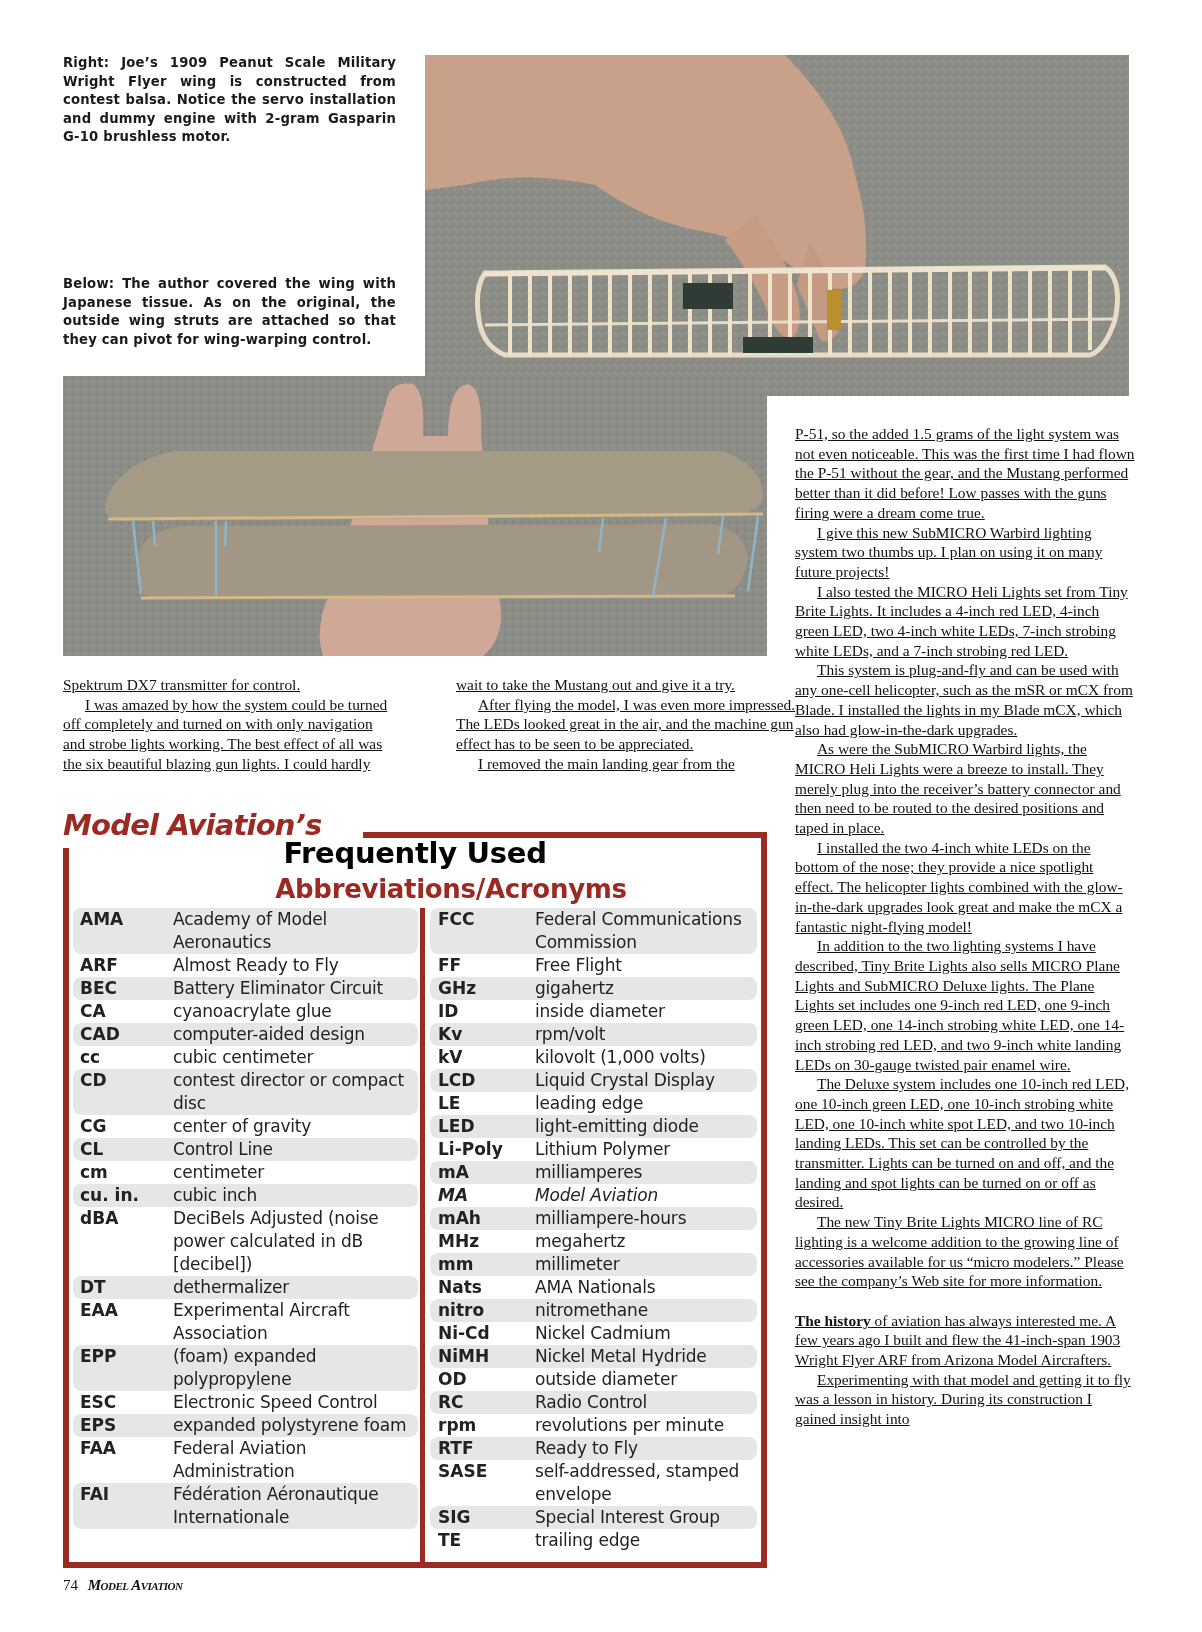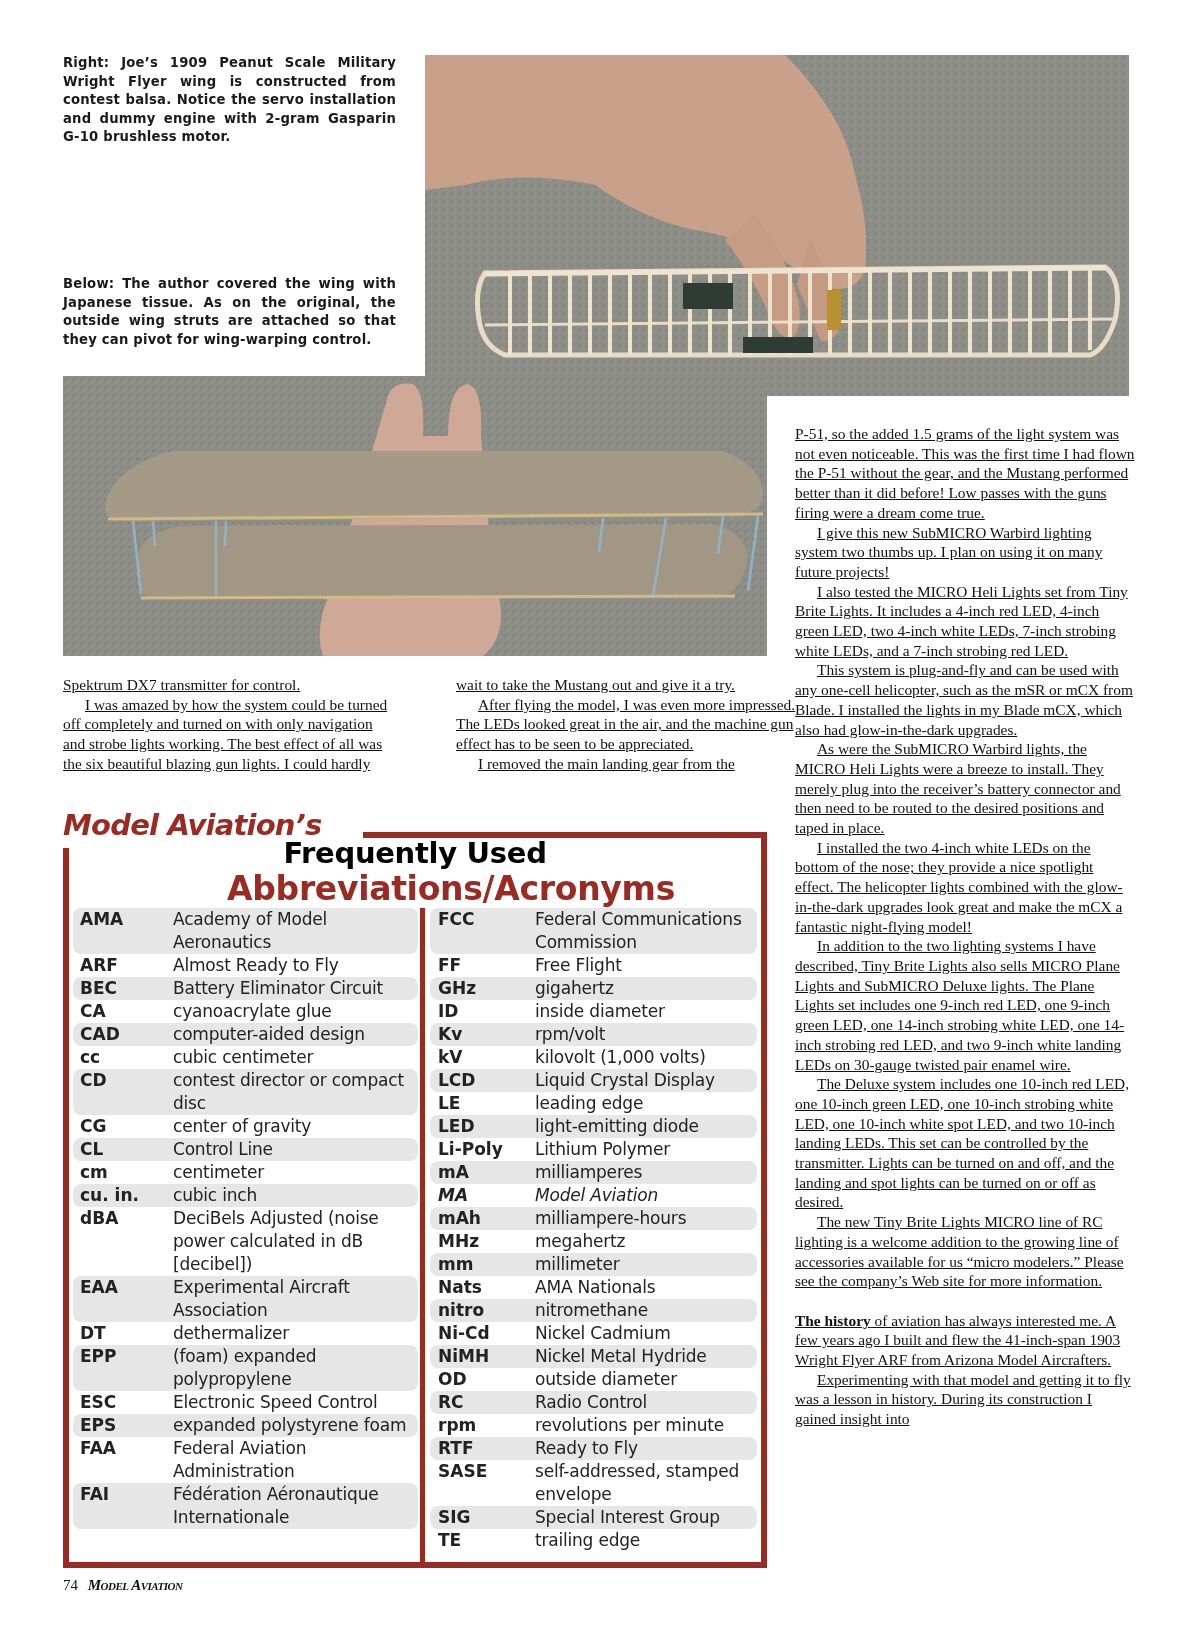--- a/index.html
+++ b/index.html
@@ -23,21 +23,21 @@
   .col3 .gap { height:19.7px; }
 
   .table-box { position:absolute; left:63px; top:808px; width:704px; height:760px; }
   .ta-title1 { position:absolute; left:0; top:0; font-family:"DejaVu Sans", sans-serif; font-style:italic; font-weight:bold; font-size:29px; color:#9b2a22; letter-spacing:-0.8px; line-height:34px; }
   .ta-rule-top { position:absolute; left:300px; top:24px; width:404px; height:6px; background:#9b2a22; }
   .ta-rule-left { position:absolute; left:0; top:40px; width:6px; height:720px; background:#9b2a22; }
   .ta-rule-right { position:absolute; left:698px; top:24px; width:6px; height:736px; background:#9b2a22; }
   .ta-rule-bottom { position:absolute; left:0; top:754px; width:704px; height:6px; background:#9b2a22; }
   .ta-rule-mid { position:absolute; left:357px; top:100px; width:5px; height:655px; background:#9b2a22; }
   .ta-title2 { position:absolute; left:0; width:704px; top:28px; text-align:center; font-family:"DejaVu Sans", sans-serif; font-size:29px; font-weight:bold; color:#000000; line-height:34px; letter-spacing:-0.3px; }
-  .ta-title3 { position:absolute; left:0; width:776px; top:61px; text-align:center; font-family:"DejaVu Sans", sans-serif; font-size:33px; font-weight:bold; color:#9b2a22; line-height:40px; letter-spacing:-0.3px; }
+  .ta-title3 { position:absolute; left:0; width:776px; top:61px; text-align:center; font-family:"DejaVu Sans", sans-serif; font-size:26px; font-weight:bold; color:#9b2a22; line-height:40px; letter-spacing:-0.3px; }
 
   .ta-col { position:absolute; top:100px; }
   .ta-col.left { left:10px; width:345px; }
   .ta-col.right { left:367px; width:327px; }
   .ta-row { display:flex; font-family:"DejaVu Sans", sans-serif; font-size:17px; line-height:23px; color:#222;border-radius:8px; }
   .ta-row:nth-child(odd) { background:#e6e6e6; }
   .ta-row .abbr { width:100px; flex:none; font-weight:bold; padding-left:7px; box-sizing:border-box; }
   .ta-col.right .ta-row .abbr { width:105px; padding-left:8px; }
   .ta-row .def { flex:1; font-weight:normal; letter-spacing:-0.2px; }
   .ta-row.italic .abbr, .ta-row.italic .def { font-style:italic; }
@@ -217,26 +217,26 @@
       </div>
       <div class="ta-row">
         <span class="abbr">cu. in.</span>
         <span class="def">cubic inch</span>
       </div>
       <div class="ta-row">
         <span class="abbr">dBA</span>
         <span class="def">DeciBels Adjusted (noise power calculated in dB [decibel])</span>
       </div>
       <div class="ta-row">
+        <span class="abbr">DT</span>
+        <span class="def">dethermalizer</span>
+      </div>
+      <div class="ta-row">
         <span class="abbr">EAA</span>
         <span class="def">Experimental Aircraft Association</span>
-      </div>
-      <div class="ta-row">
-        <span class="abbr">DT</span>
-        <span class="def">dethermalizer</span>
       </div>
       <div class="ta-row">
         <span class="abbr">EPP</span>
         <span class="def">(foam) expanded polypropylene</span>
       </div>
       <div class="ta-row">
         <span class="abbr">ESC</span>
         <span class="def">Electronic Speed Control</span>
       </div>
       <div class="ta-row">

